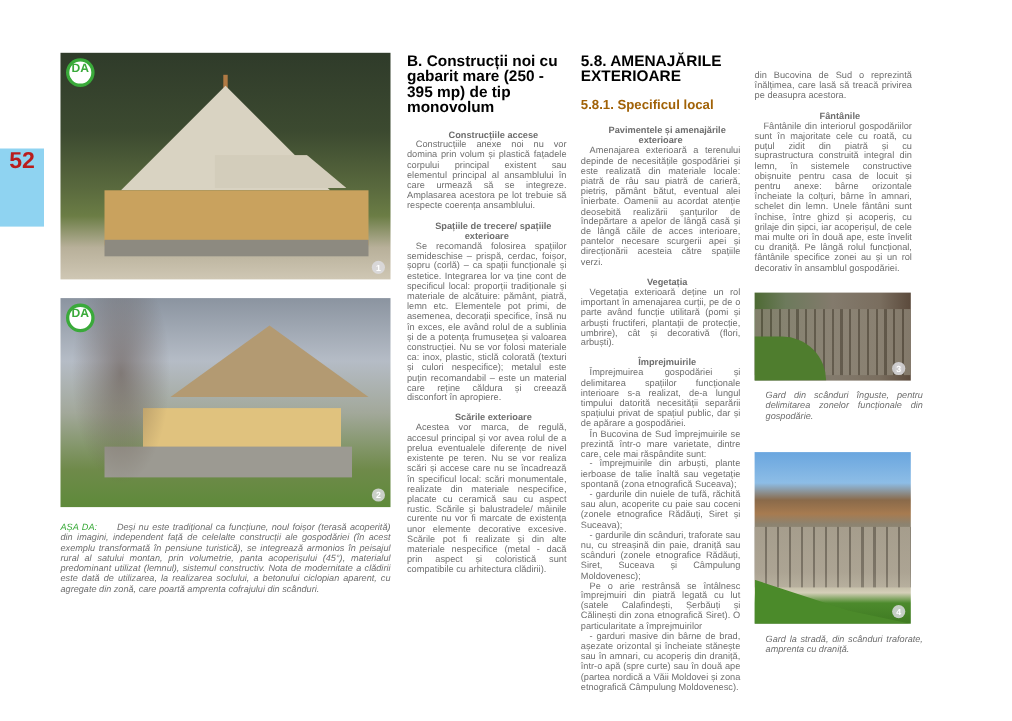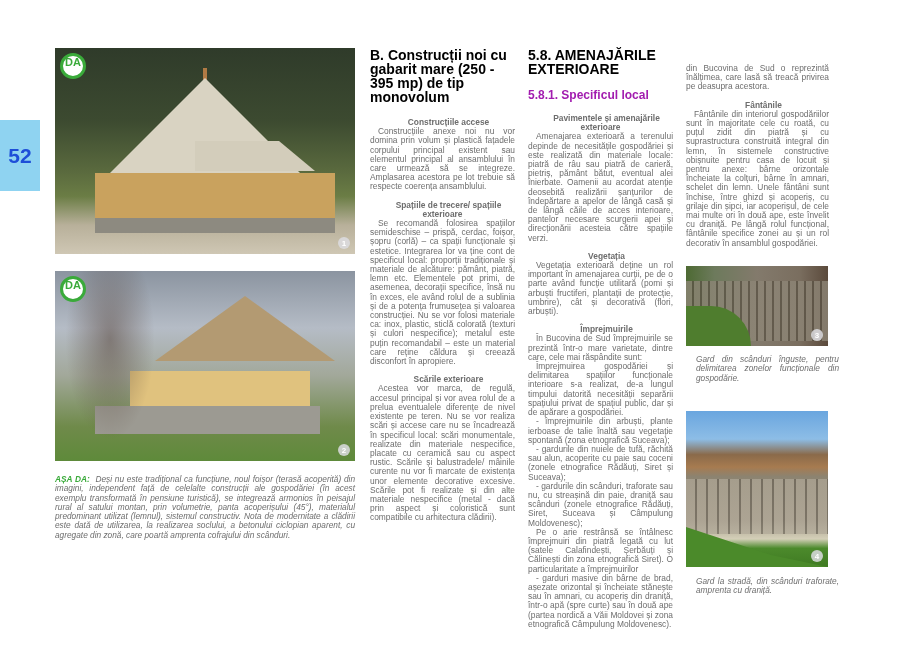--- a/index.html
+++ b/index.html
@@ -1,23 +1,23 @@
 <!DOCTYPE html>
 <html><head>
   <meta charset="utf-8">
   <style>
     html, body { margin: 0; padding: 0; }
     body {
       width: 920px; height: 655px; background: #ffffff; position: relative; overflow: hidden;
       font-family: "Liberation Sans", sans-serif; color: #6d6d6d;
     }
     .page-tab {
-      position: absolute; left: 0; top: 120px; width: 39px; width: 40px; height: 71px;
-      background: #8fd3f1; color: #1d4ed8; font-weight: bold; font-size: 21px;
-      display: flex; align-items: center; justify-content: center;
+      position: absolute; left: 0; top: 135px; width: 39px; width: 40px; height: 71px;
+      background: #8fd3f1; color: #b91c1c; font-weight: bold; font-size: 21px;
+      display: flex; align-items: flex-start; justify-content: center;
     }
     .photo {
       position: absolute; overflow: hidden; background: #888;
     }
     .badge-da {
       position: absolute; left: 5px; top: 5px; width: 26px; height: 26px; border-radius: 50%;
       background: #fff; border: 3px solid #3aaa3a; color: #3aaa3a; font-weight: bold;
       font-size: 11px; display: flex; justify-content: center; box-sizing: border-box;
     }
     .photo-num {
@@ -54,33 +54,33 @@
     #p4 { left: 686px; top: 411px; width: 142px; height: 156px;
       background: linear-gradient(180deg, #6aa6df 0%, #8dbde6 18%, #8a6a4a 28%, #a77b50 36%, #8c8370 42%, #a39a88 70%, #d4cfb8 82%, #4c8a2c 88%, #3f7a22 100%); }
     #p4 .slats { position:absolute; left:0; top:68px; width:100%; height:55px;
       background: repeating-linear-gradient(90deg, #b0a898 0 9px, #6b6458 9px 11px); opacity:0.7; }
     #p4 .grass { position:absolute; left:0; bottom:0; width:100%; height:40px; background:#4b8a2a; clip-path: polygon(0 0, 60% 70%, 100% 100%, 0 100%); }
 
     .caption-left {
       position: absolute; left: 55px; top: 475px; width: 300px;
       font-size: 8.3px; line-height: 9.3px; font-style: italic; text-align: justify; color: #6d6d6d;
     }
-    .caption-left .lead { color: #3aaa3a; font-weight: bold; margin-right: 3px; }
+    .caption-left .lead { color: #3aaa3a; font-weight: normal; margin-right: 15px; }
 
     .col {
       position: absolute; font-size: 8.4px; line-height: 9.2px; text-align: justify; color: #6d6d6d;
     }
     .col p { margin: 0; text-indent: 8px; }
     .col .sub { font-weight: bold; margin: 0; text-indent: 12px; text-align: center; }
     .col .gap { height: 9px; }
     #col2 { left: 370px; top: 48px; width: 145px; }
     #col3 { left: 528px; top: 48px; width: 145px; }
     #col4 { left: 686px; top: 64px; width: 143px; }
     .h-big { font-size: 14px; line-height: 14px; font-weight: bold; color: #000000; margin: 0; text-align: left; }
-    .h-mid { font-size: 12px; line-height: 14px; font-weight: bold; color: #a21caf; margin: 0; text-align: left; }
+    .h-mid { font-size: 12px; line-height: 14px; font-weight: bold; color: #a16207; margin: 0; text-align: left; }
     .fig-caption { position: absolute; left: 696px; width: 143px; font-size: 8.3px; line-height: 9.3px; font-style: italic; text-align: justify; color: #6d6d6d; }
   </style>
 </head>
 <body>
 
 <div class="page-tab">
   <span>52</span>
 </div>
 
 <div class="photo" id="p1">
@@ -133,22 +133,22 @@
   <div class="gap" style="height:12px"></div>
   <h3 class="h-mid">5.8.1. Specificul local</h3>
   <div class="gap" style="height:12px"></div>
   <p class="sub">Pavimentele și amenajările exterioare</p>
   <p>Amenajarea exterioară a terenului depinde de necesitățile gospodăriei și este realizată din materiale locale: piatră de râu sau piatră de carieră, pietriș, pământ bătut, eventual alei înierbate. Oamenii au acordat atenție deosebită realizării șanțurilor de îndepărtare a apelor de lângă casă și de lângă căile de acces interioare, pantelor necesare scurgerii apei și direcționării acesteia către spațiile verzi.</p>
   <div class="gap"></div>
   <p class="sub">Vegetația</p>
   <p>Vegetația exterioară deține un rol important în amenajarea curții, pe de o parte având funcție utilitară (pomi și arbuști fructiferi, plantații de protecție, umbrire), cât și decorativă (flori, arbuști).</p>
   <div class="gap"></div>
   <p class="sub">Împrejmuirile</p>
+  <p>Împrejmuirea gospodăriei și delimitarea spațiilor funcționale interioare s-a realizat, de-a lungul timpului datorită necesității separării spațiului privat de spațiul public, dar și de apărare a gospodăriei.</p>
   <p>În Bucovina de Sud împrejmuirile se prezintă într-o mare varietate, dintre care, cele mai răspândite sunt:</p>
-  <p>Împrejmuirea gospodăriei și delimitarea spațiilor funcționale interioare s-a realizat, de-a lungul timpului datorită necesității separării spațiului privat de spațiul public, dar și de apărare a gospodăriei.</p>
   <p>- împrejmuirile din arbuști, plante ierboase de talie înaltă sau vegetație spontană (zona etnografică Suceava);</p>
   <p>- gardurile din nuiele de tufă, răchită sau alun, acoperite cu paie sau coceni (zonele etnografice Rădăuți, Siret și Suceava);</p>
   <p>- gardurile din scânduri, traforate sau nu, cu streașină din paie, draniță sau scânduri (zonele etnografice Rădăuți, Siret, Suceava și Câmpulung Moldovenesc);</p>
   <p>Pe o arie restrânsă se întâlnesc împrejmuiri din piatră legată cu lut (satele Calafindești, Șerbăuți și Călinești din zona etnografică Siret). O particularitate a împrejmuirilor</p>
   <p>- garduri masive din bârne de brad, așezate orizontal și încheiate stănește sau în amnari, cu acoperiș din draniță, într-o apă (spre curte) sau în două ape (partea nordică a Văii Moldovei și zona etnografică Câmpulung Moldovenesc).</p>
 </div>
 
 <div class="col" id="col4">
   <p style="text-indent:0">din Bucovina de Sud o reprezintă înălțimea, care lasă să treacă privirea pe deasupra acestora.</p>
   <div class="gap"></div>

